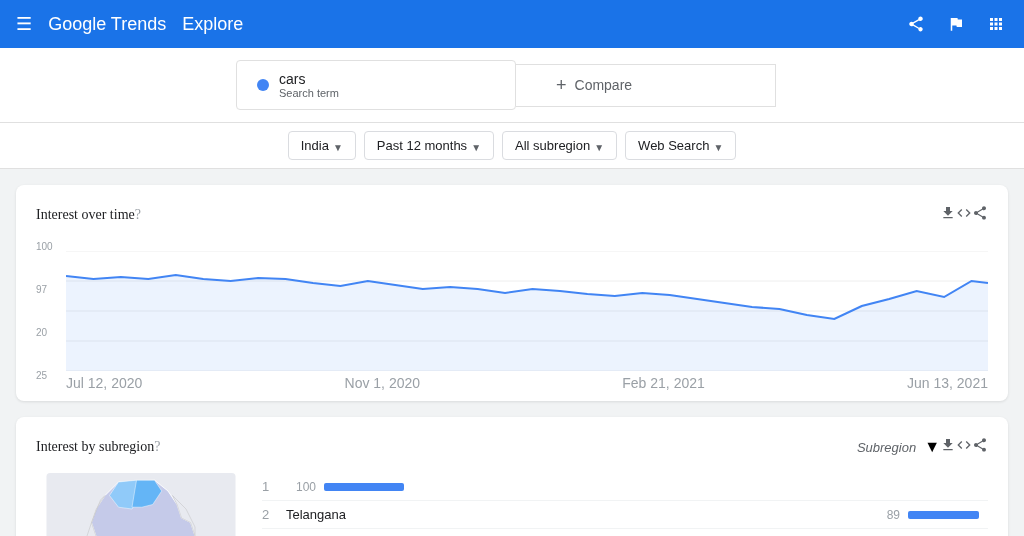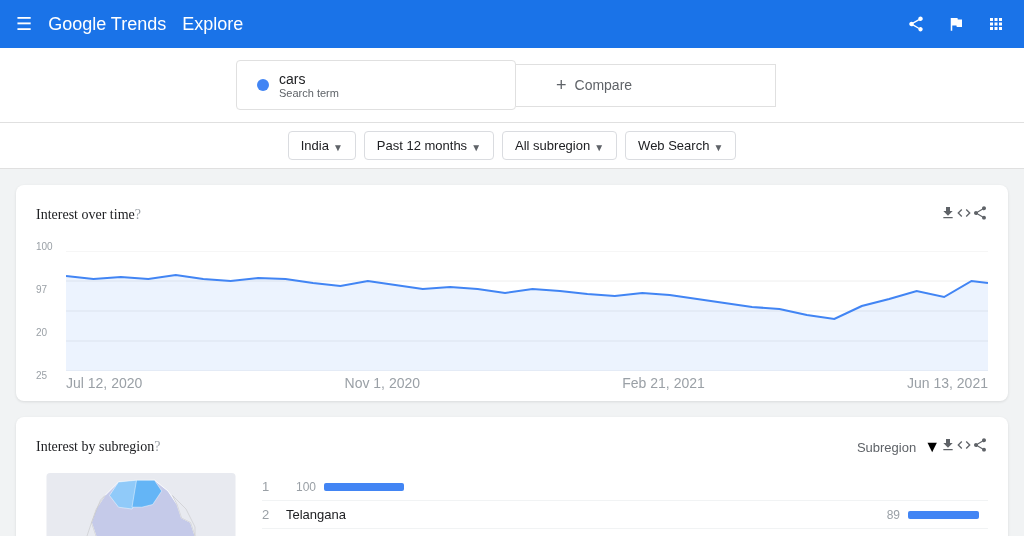--- a/index.html
+++ b/index.html
@@ -112,21 +112,21 @@
       justify-content: space-between;
       margin-bottom: 16px;
     }
     .card-title-row {
       display: flex;
       align-items: center;
       font-family: Liberation Serif, serif;
     }
     .card-title { font-size: 14px; color: #202124; font-weight: 500; }
     .help-icon { color: #9aa0a6; font-size: 14px; cursor: pointer; }
-    .card-actions { display: flex; align-items: center; }
+    .card-actions { display: flex; align-items: center; font-style: italic; }
     .card-action-icon { color: #5f6368; cursor: pointer; font-size: 16px; }
 
     
     .chart-area {
       height: 140px;
       position: relative;
       padding: 10px 0;
     }
     .chart-labels-y {
       position: absolute;

